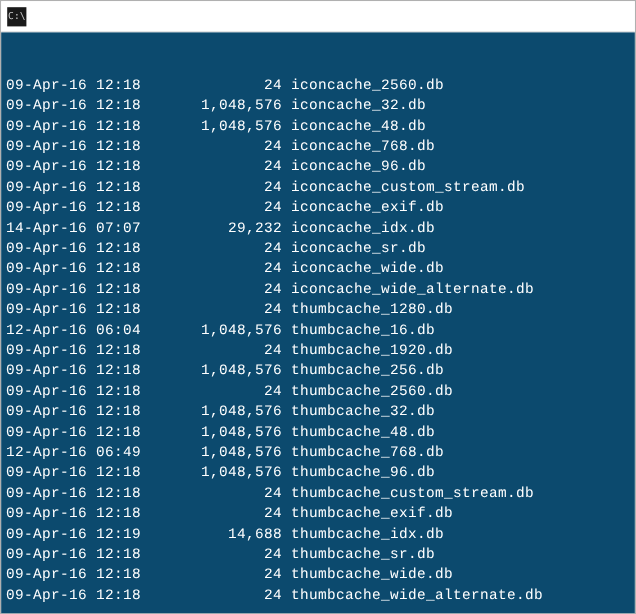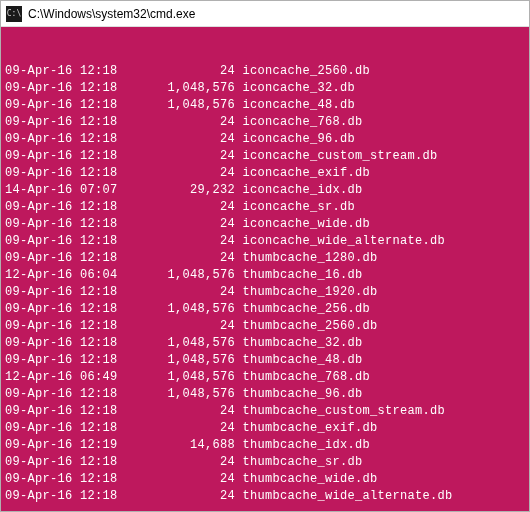--- a/index.html
+++ b/index.html
@@ -38,41 +38,40 @@
     margin-right: 6px;
     display: flex;
     align-items: center;
     justify-content: center;
     font-size: 8px;
     color: #ccc;
     font-family: "Consolas", monospace;
   }
   .terminal {
     flex: 1;
-    background: #be185d;
+    background: #0c4a6e;
     color: #fff;
     font-size: 12px;
     line-height: 17px;
     padding: 2px 4px;
     white-space: pre;
     overflow: hidden;
     letter-spacing: 0.3px;
   }
   .row span.col-date { display:inline-block; width: 75px; }
   .row span.col-time { display:inline-block; width: 55px; }
   .row span.col-size { display:inline-block; width: 100px; text-align: right; }
   .row span.col-name { }
 </style>
 </head>
 <body>
 
 <div class="window">
   <div class="titlebar">
     <div class="titlebar-icon">C:\</div>
-    <span>C:\Windows\system32\cmd.exe</span>
   </div>
   <div class="terminal">
     <div id="listing"><div class="row"><span class="col-date">09-Apr-16</span><span class="col-time">12:18</span><span class="col-size">24</span><span class="col-name"> iconcache_2560.db</span></div><div class="row"><span class="col-date">09-Apr-16</span><span class="col-time">12:18</span><span class="col-size">1,048,576</span><span class="col-name"> iconcache_32.db</span></div><div class="row"><span class="col-date">09-Apr-16</span><span class="col-time">12:18</span><span class="col-size">1,048,576</span><span class="col-name"> iconcache_48.db</span></div><div class="row"><span class="col-date">09-Apr-16</span><span class="col-time">12:18</span><span class="col-size">24</span><span class="col-name"> iconcache_768.db</span></div><div class="row"><span class="col-date">09-Apr-16</span><span class="col-time">12:18</span><span class="col-size">24</span><span class="col-name"> iconcache_96.db</span></div><div class="row"><span class="col-date">09-Apr-16</span><span class="col-time">12:18</span><span class="col-size">24</span><span class="col-name"> iconcache_custom_stream.db</span></div><div class="row"><span class="col-date">09-Apr-16</span><span class="col-time">12:18</span><span class="col-size">24</span><span class="col-name"> iconcache_exif.db</span></div><div class="row"><span class="col-date">14-Apr-16</span><span class="col-time">07:07</span><span class="col-size">29,232</span><span class="col-name"> iconcache_idx.db</span></div><div class="row"><span class="col-date">09-Apr-16</span><span class="col-time">12:18</span><span class="col-size">24</span><span class="col-name"> iconcache_sr.db</span></div><div class="row"><span class="col-date">09-Apr-16</span><span class="col-time">12:18</span><span class="col-size">24</span><span class="col-name"> iconcache_wide.db</span></div><div class="row"><span class="col-date">09-Apr-16</span><span class="col-time">12:18</span><span class="col-size">24</span><span class="col-name"> iconcache_wide_alternate.db</span></div><div class="row"><span class="col-date">09-Apr-16</span><span class="col-time">12:18</span><span class="col-size">24</span><span class="col-name"> thumbcache_1280.db</span></div><div class="row"><span class="col-date">12-Apr-16</span><span class="col-time">06:04</span><span class="col-size">1,048,576</span><span class="col-name"> thumbcache_16.db</span></div><div class="row"><span class="col-date">09-Apr-16</span><span class="col-time">12:18</span><span class="col-size">24</span><span class="col-name"> thumbcache_1920.db</span></div><div class="row"><span class="col-date">09-Apr-16</span><span class="col-time">12:18</span><span class="col-size">1,048,576</span><span class="col-name"> thumbcache_256.db</span></div><div class="row"><span class="col-date">09-Apr-16</span><span class="col-time">12:18</span><span class="col-size">24</span><span class="col-name"> thumbcache_2560.db</span></div><div class="row"><span class="col-date">09-Apr-16</span><span class="col-time">12:18</span><span class="col-size">1,048,576</span><span class="col-name"> thumbcache_32.db</span></div><div class="row"><span class="col-date">09-Apr-16</span><span class="col-time">12:18</span><span class="col-size">1,048,576</span><span class="col-name"> thumbcache_48.db</span></div><div class="row"><span class="col-date">12-Apr-16</span><span class="col-time">06:49</span><span class="col-size">1,048,576</span><span class="col-name"> thumbcache_768.db</span></div><div class="row"><span class="col-date">09-Apr-16</span><span class="col-time">12:18</span><span class="col-size">1,048,576</span><span class="col-name"> thumbcache_96.db</span></div><div class="row"><span class="col-date">09-Apr-16</span><span class="col-time">12:18</span><span class="col-size">24</span><span class="col-name"> thumbcache_custom_stream.db</span></div><div class="row"><span class="col-date">09-Apr-16</span><span class="col-time">12:18</span><span class="col-size">24</span><span class="col-name"> thumbcache_exif.db</span></div><div class="row"><span class="col-date">09-Apr-16</span><span class="col-time">12:19</span><span class="col-size">14,688</span><span class="col-name"> thumbcache_idx.db</span></div><div class="row"><span class="col-date">09-Apr-16</span><span class="col-time">12:18</span><span class="col-size">24</span><span class="col-name"> thumbcache_sr.db</span></div><div class="row"><span class="col-date">09-Apr-16</span><span class="col-time">12:18</span><span class="col-size">24</span><span class="col-name"> thumbcache_wide.db</span></div><div class="row"><span class="col-date">09-Apr-16</span><span class="col-time">12:18</span><span class="col-size">24</span><span class="col-name"> thumbcache_wide_alternate.db</span></div></div>
     
     
     
   </div>
 </div>
 
 </body></html>

